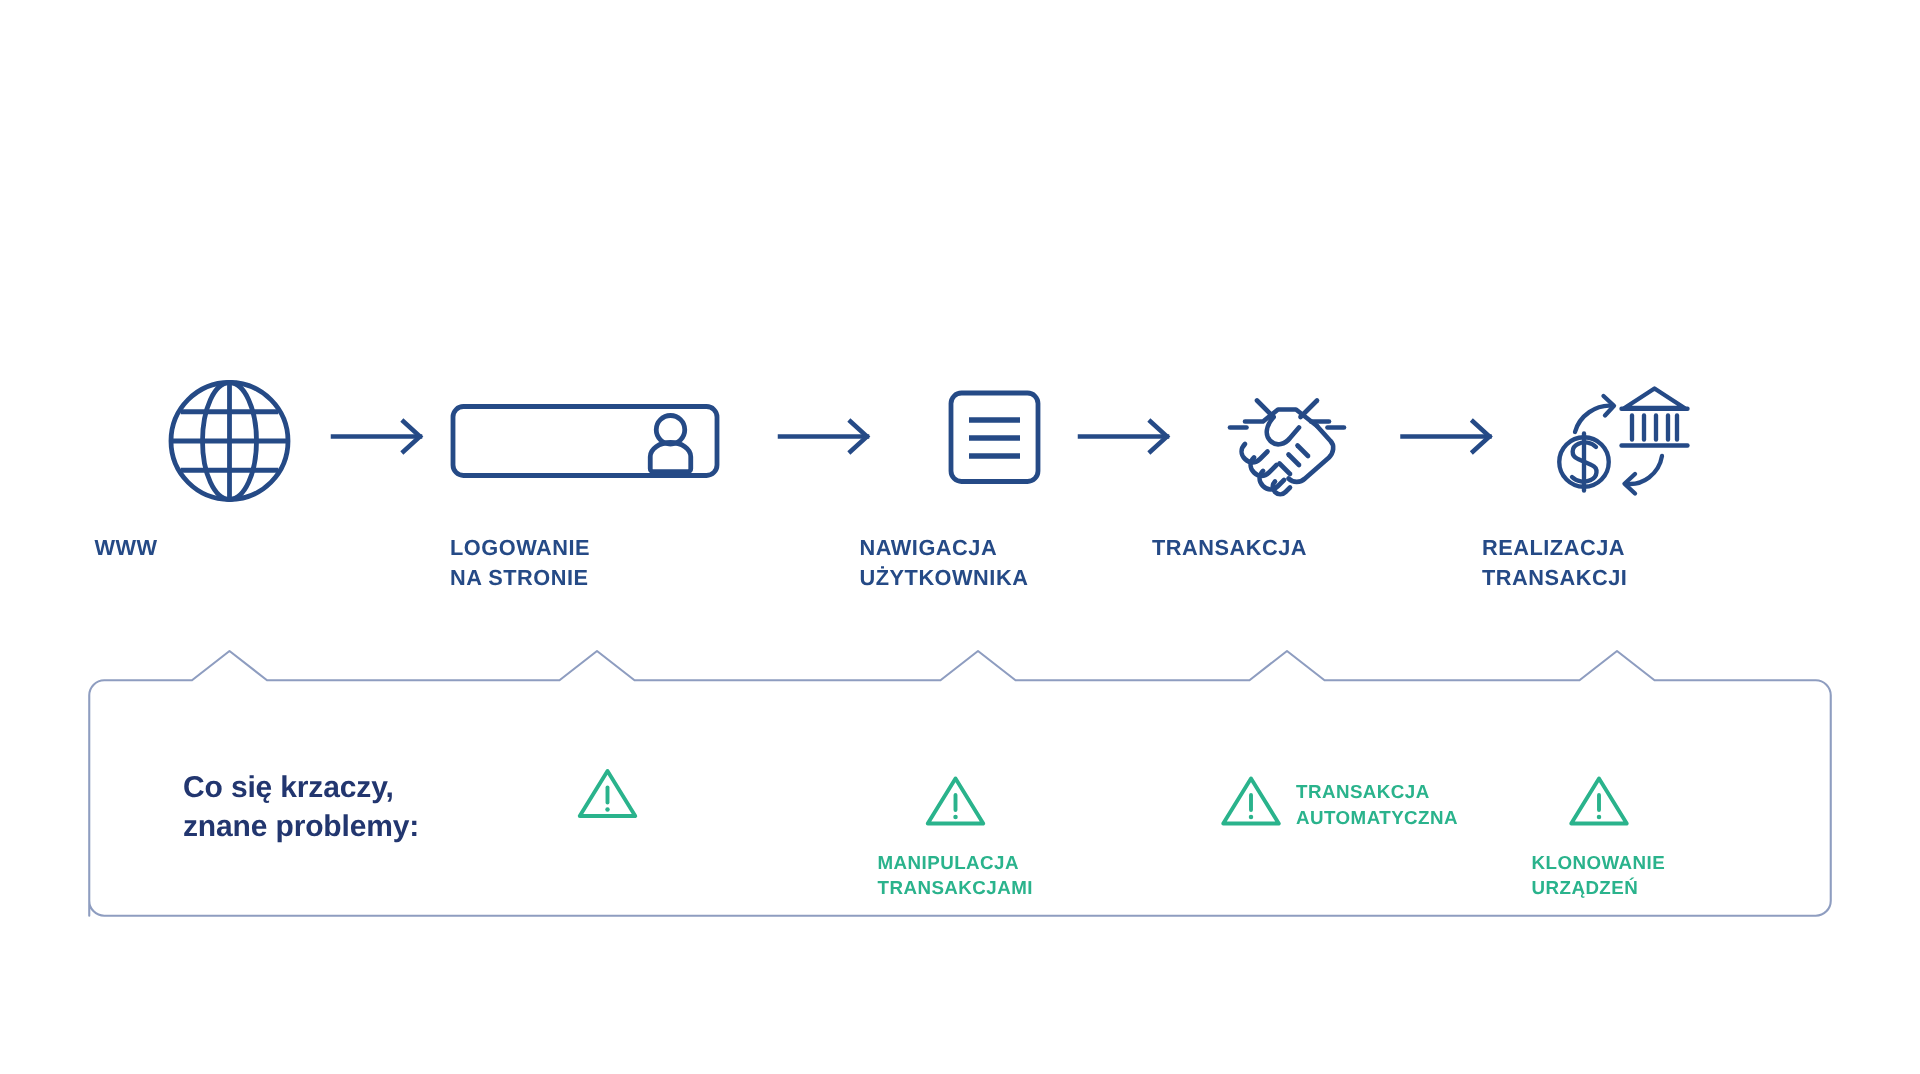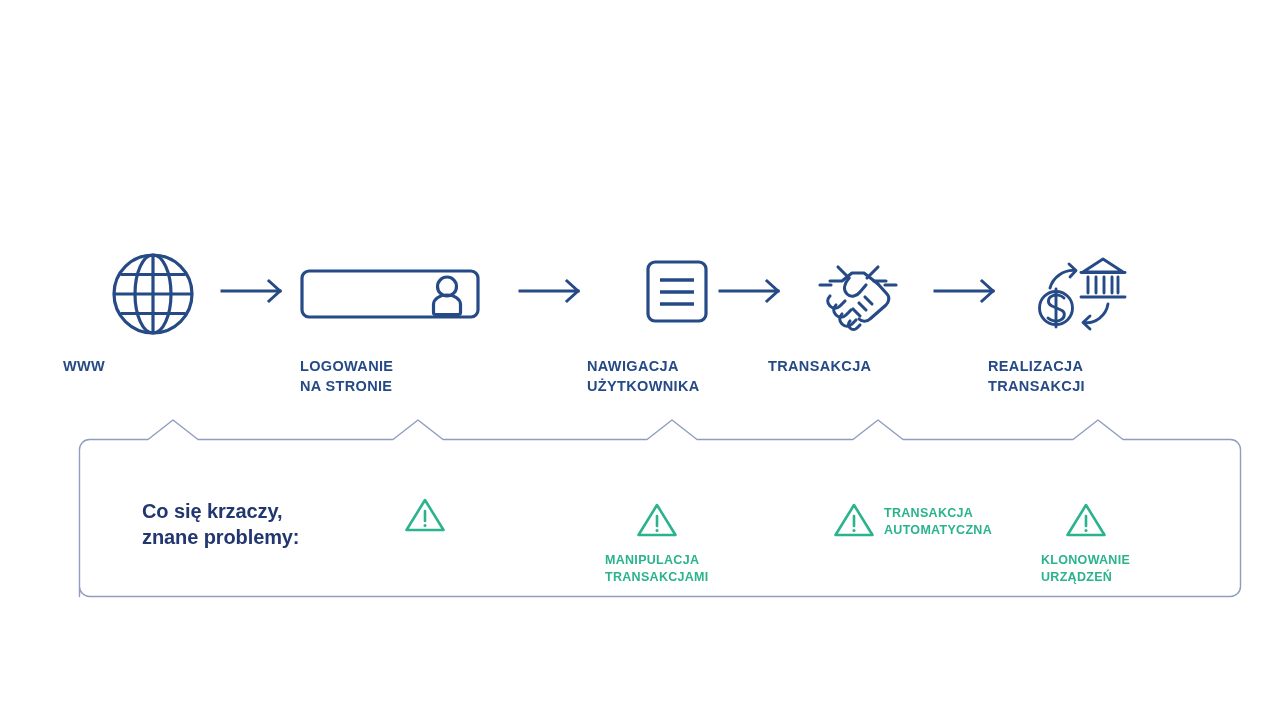--- a/index.html
+++ b/index.html
@@ -42,24 +42,23 @@
     position: absolute;
     top: 278px;
     width: 70px;
     height: 26px;
   }
 
   
   #problems-box {
     position: absolute;
     left: 58px;
-    top: 418px;
+    top: 432px;
     width: 988px;
     height: 180px;
-    margin-left: 20px;
   }
 
   .problems-inner {
     position: absolute;
     left: 0; top: 0;
     width: 1164px;
     height: 180px;
   }
 
   #problems-title {
@@ -126,21 +125,21 @@
 NA STRONIE</div>
 </div>
 
 <div class="arrow" style="left:518px;">
   <svg width="70" height="26" viewBox="0 0 70 26" fill="none" stroke="#254a86" stroke-width="3" stroke-linecap="square">
     <line x1="2" y1="13" x2="60" y2="13"></line>
     <polyline points="49,3 60,13 49,23" fill="none" stroke-linejoin="miter"></polyline>
   </svg>
 </div>
 
-<div class="stage" style="left:587px; top:248px;">
+<div class="stage" style="left:573px; top:248px;">
   <div class="icon-wrap">
     <svg width="92" height="76" viewBox="0 0 92 76" fill="none" stroke="#254a86" stroke-width="3.2">
       <rect x="17" y="6" width="58" height="59" rx="7" ry="7"></rect>
       <line x1="29" y1="24" x2="63" y2="24" stroke-width="3.6"></line>
       <line x1="29" y1="36" x2="63" y2="36" stroke-width="3.6"></line>
       <line x1="29" y1="48" x2="63" y2="48" stroke-width="3.6"></line>
     </svg>
   </div>
   <div class="stage-label">NAWIGACJA
 UŻYTKOWNIKA</div>

